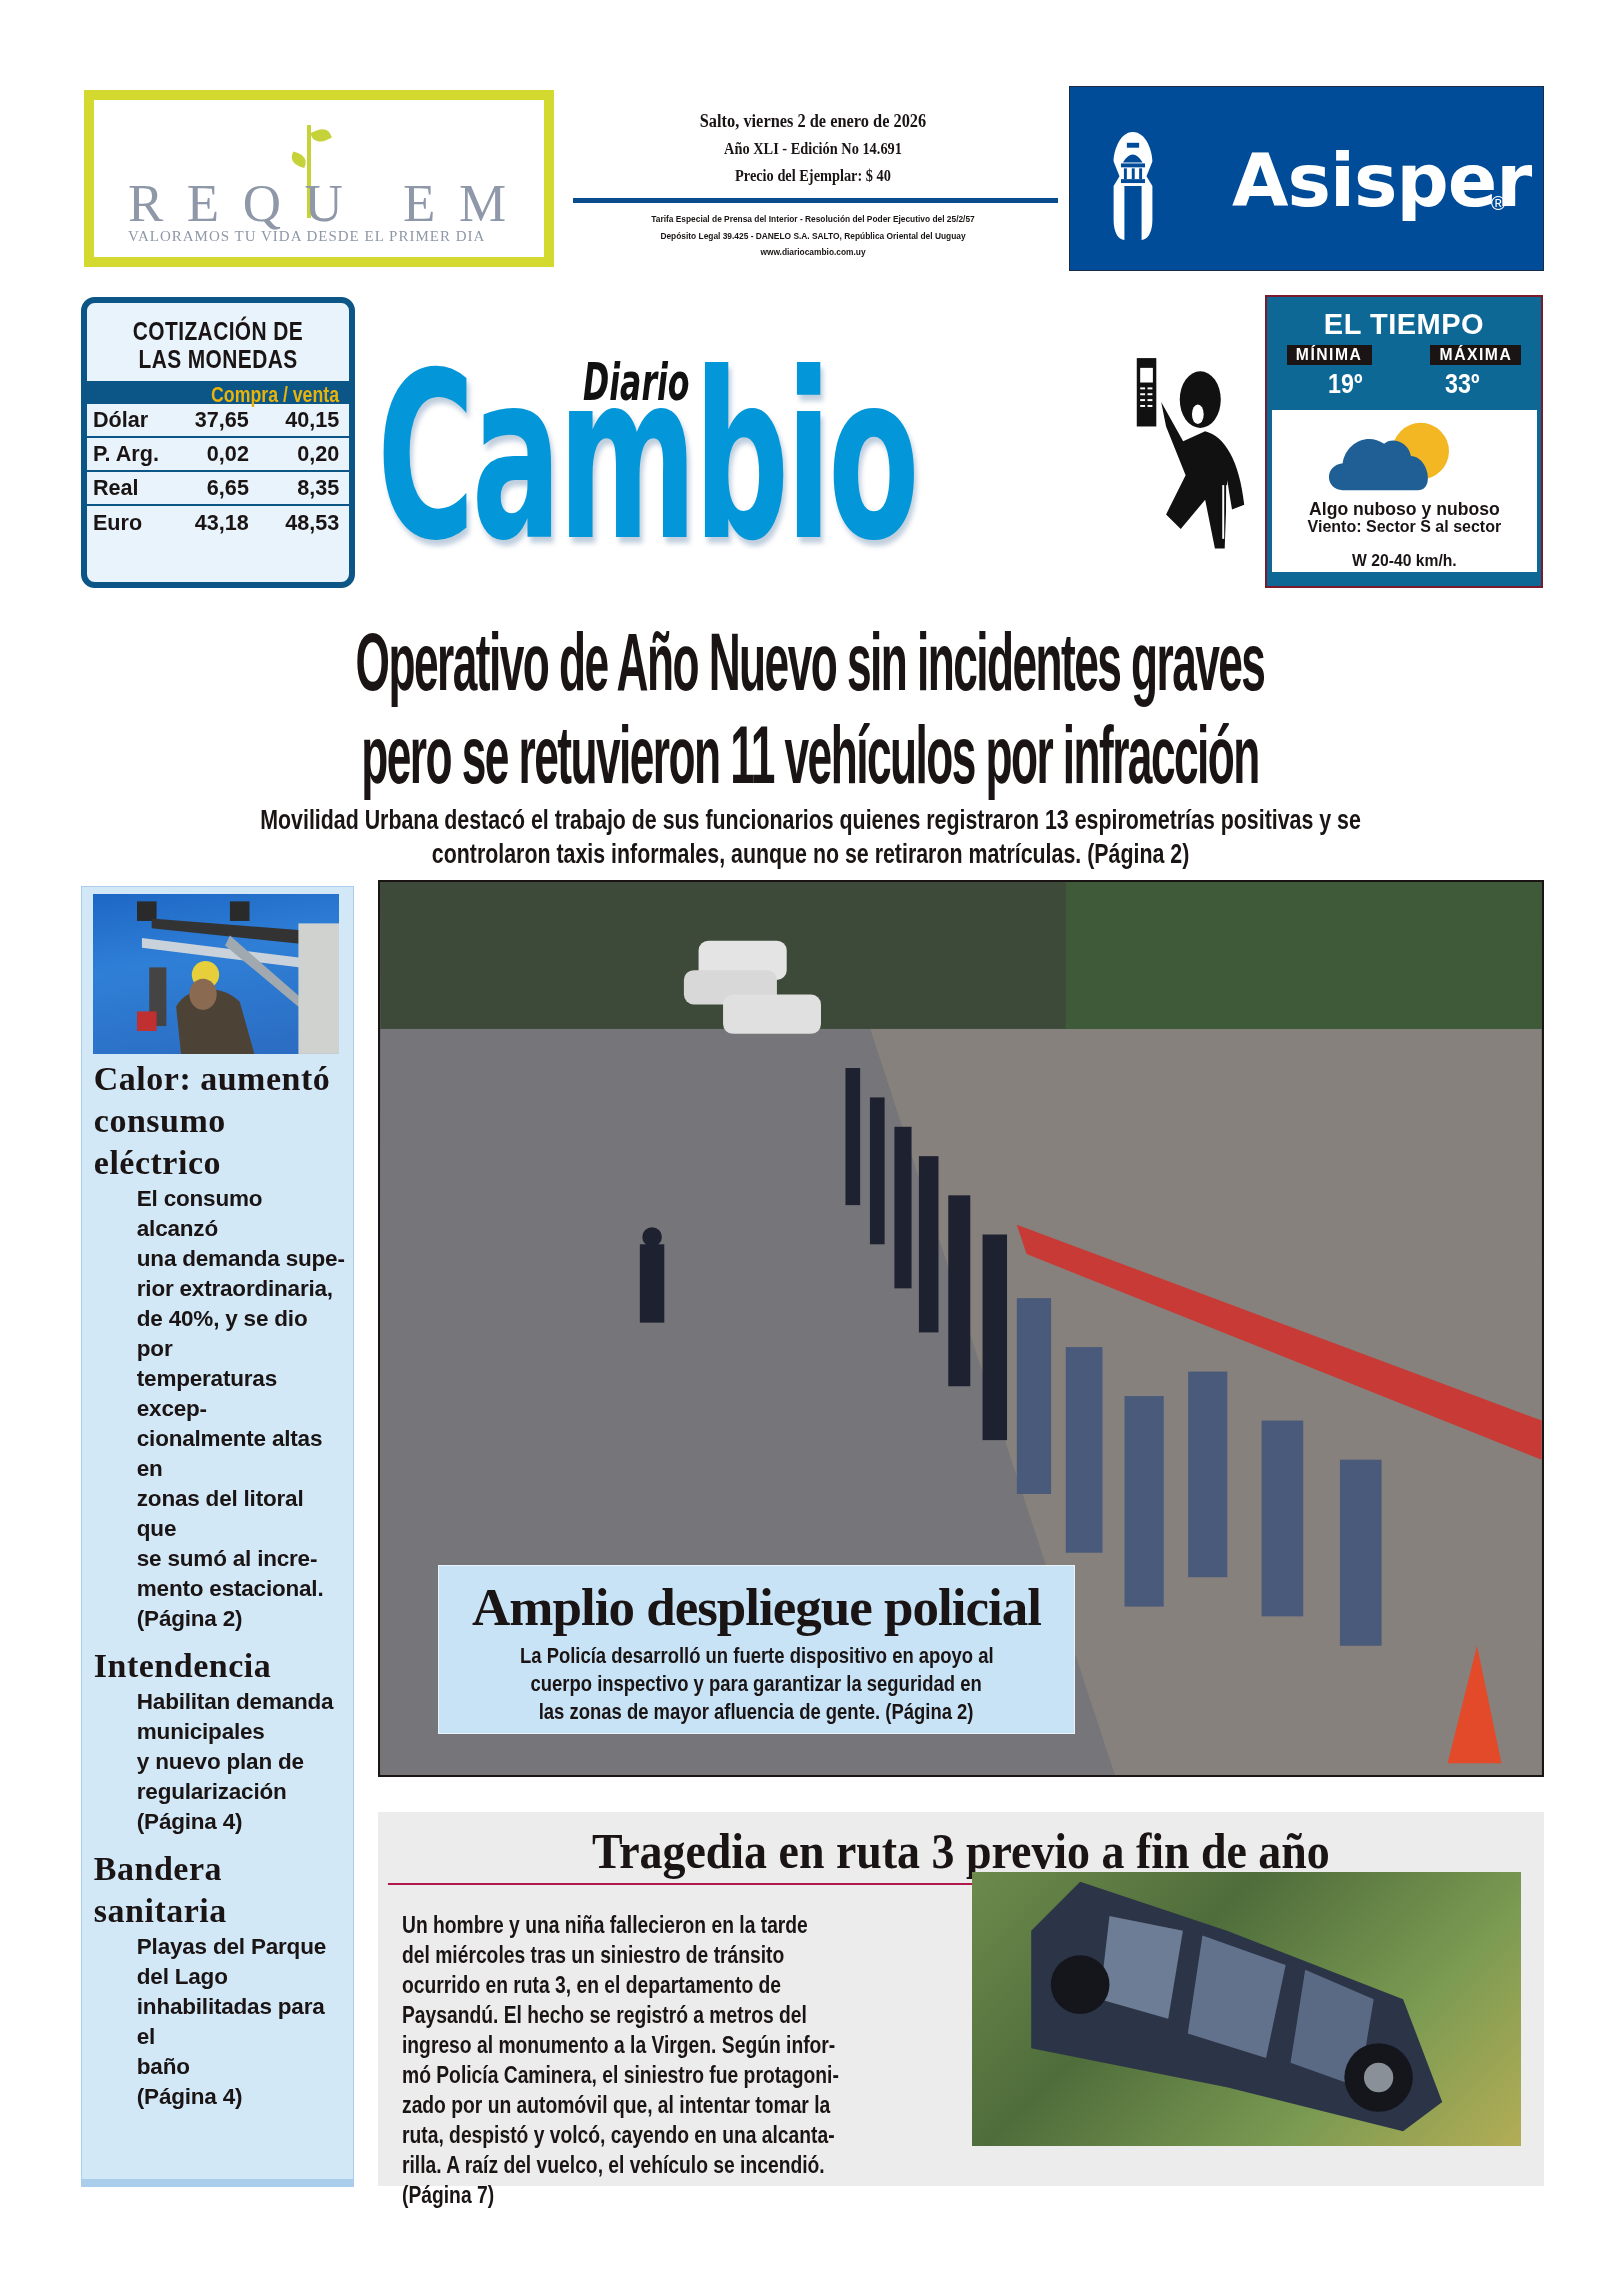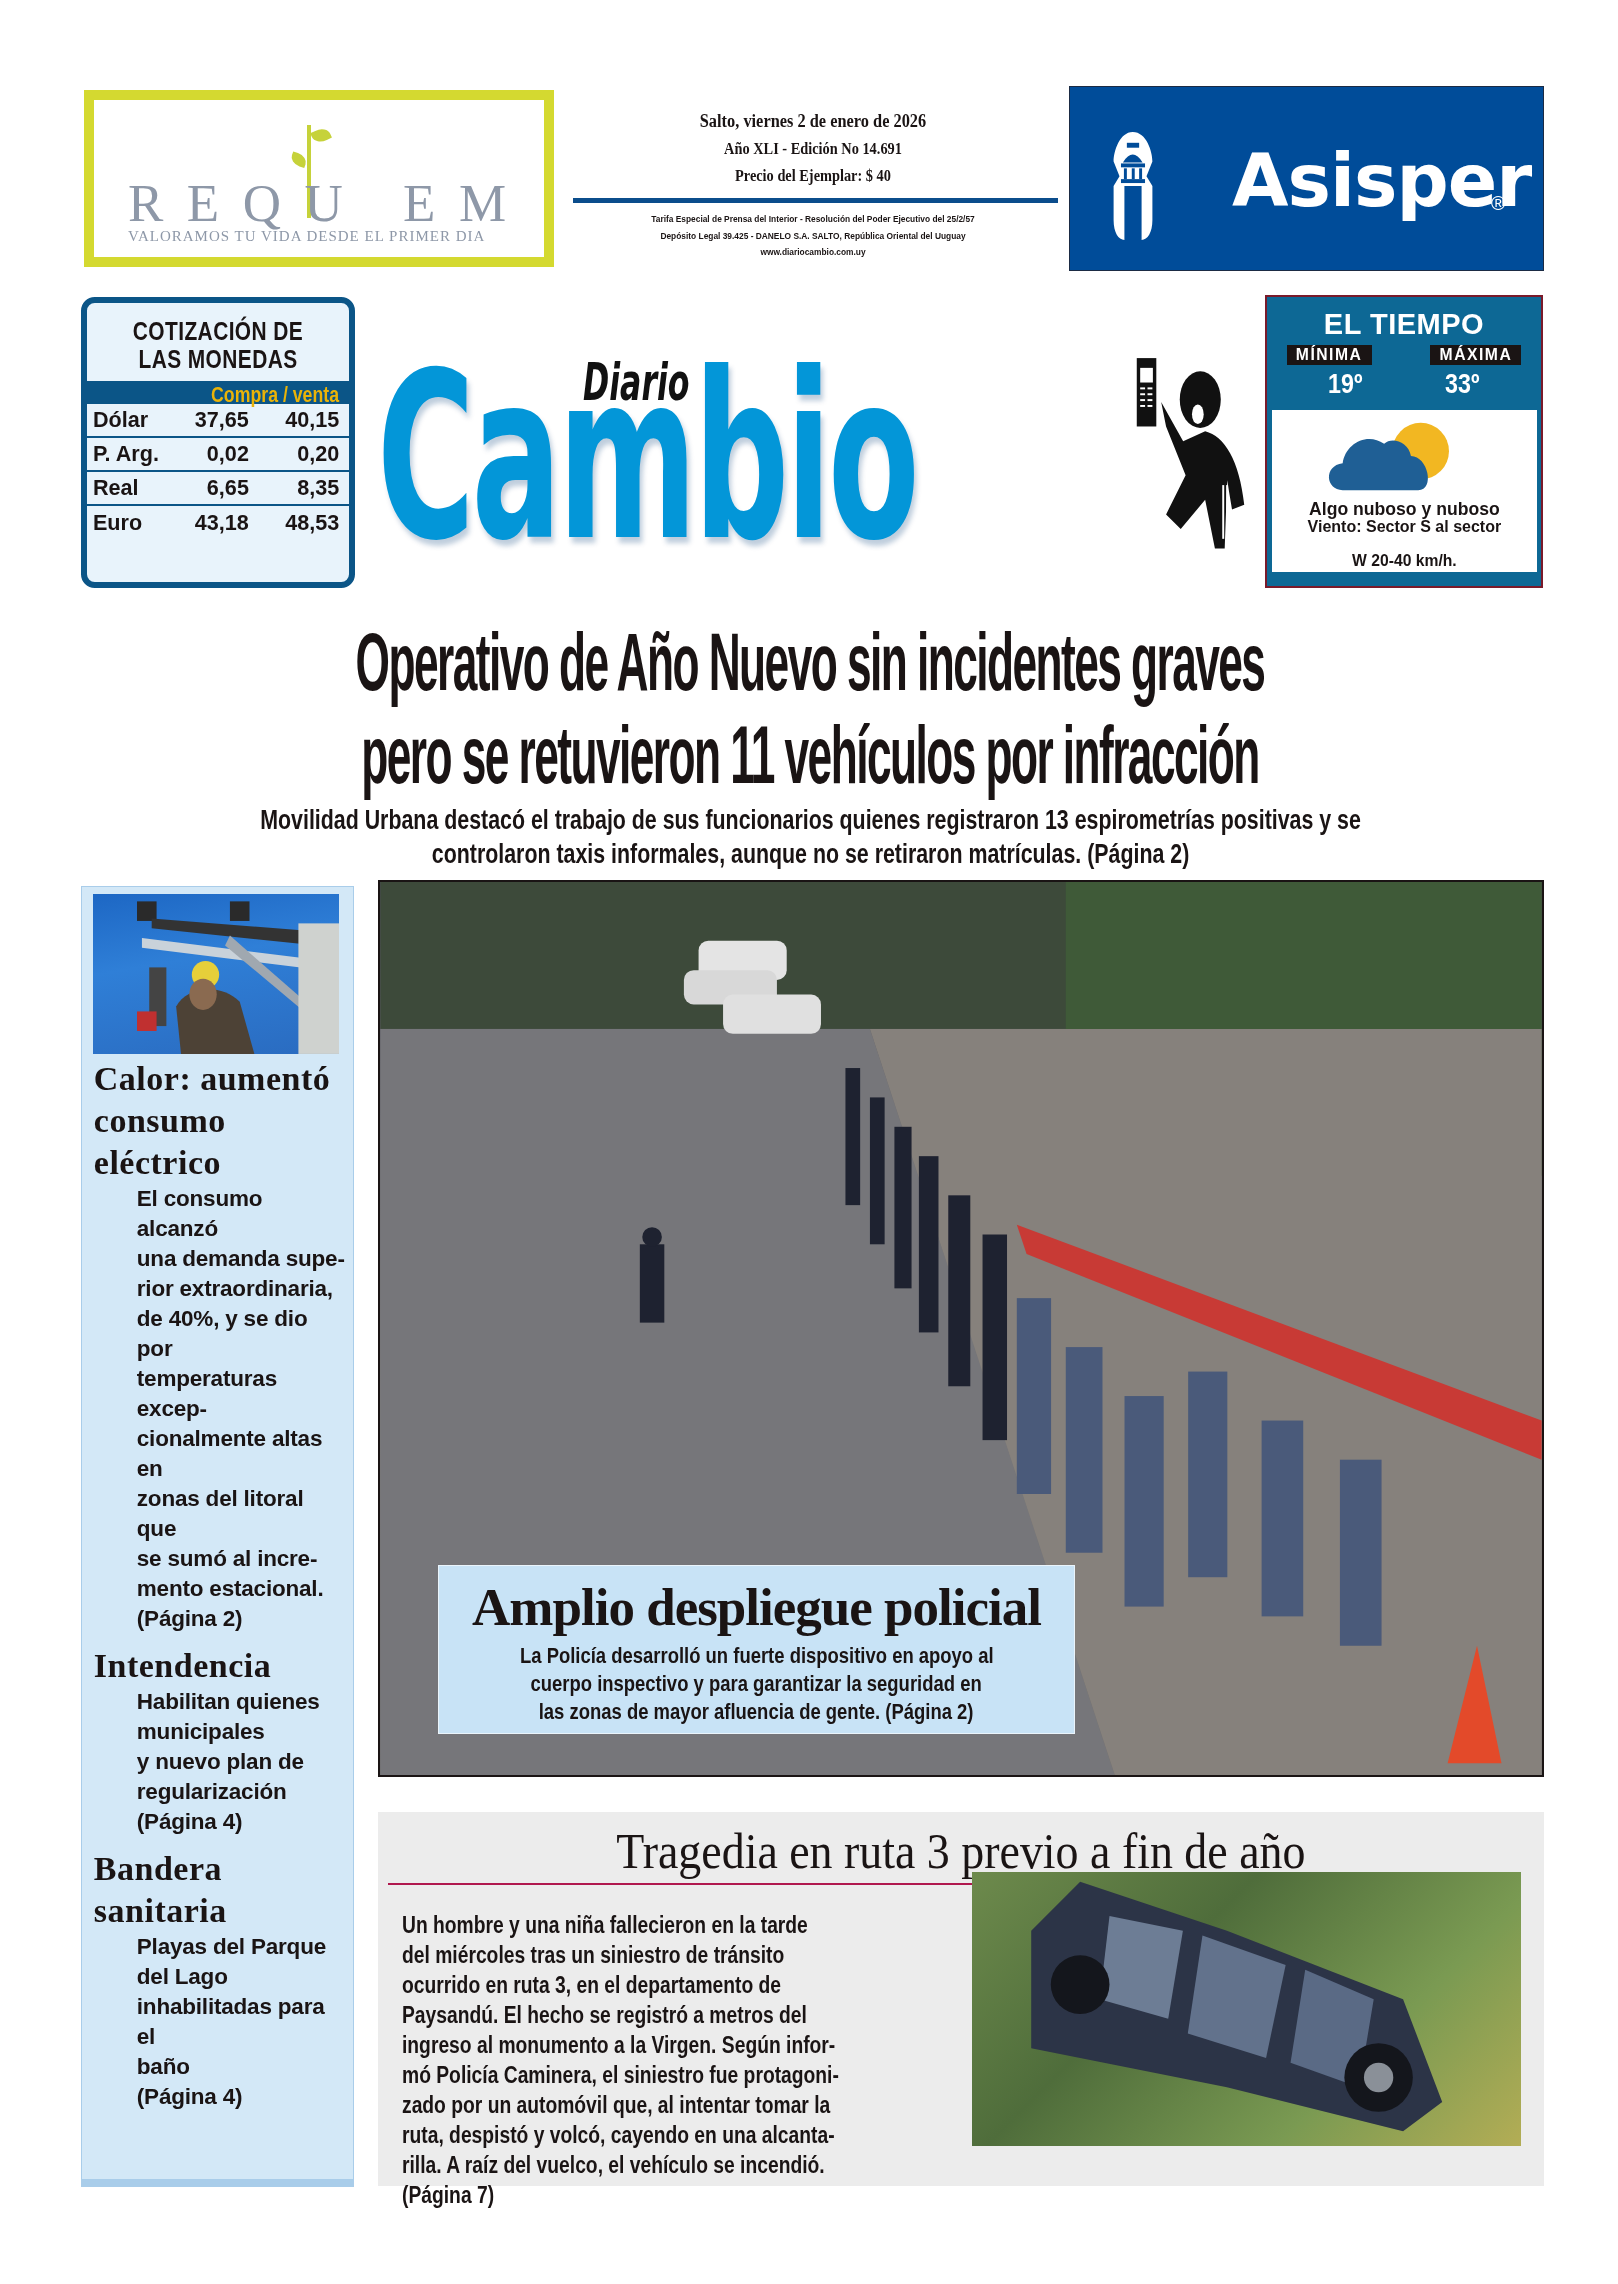--- a/index.html
+++ b/index.html
@@ -133,21 +133,21 @@
   }
   #caption-box .ct { font-family: "Liberation Serif", serif; font-weight: bold; font-size: 53px; line-height: 64px; margin-top: 8.8px; letter-spacing: -1px; }
   #caption-box .cb { font-weight: bold; font-size: 22.5px; line-height: 28px; margin-top: 2.9px; }
   #caption-box .cb div { display: inline-block; transform: scaleX(0.82); white-space: nowrap; }
 
   
   #tragedy {
     left: 378px; top: 1812px; width: 1166px; height: 374px; background: #ececec;
   }
   #tragedy .tt { position: absolute; left: 0; width: 100%; top: 11.8px; text-align: center;
-    font-family: "Liberation Serif", serif; font-weight: normal; font-size: 51px; line-height: 54px; }
+    font-family: "Liberation Serif", serif; font-weight: bold; font-size: 51px; line-height: 54px; }
   #tragedy .tt span { display: inline-block; transform: scaleX(0.9); }
   #tragedy .rule { position: absolute; left: 9.8px; top: 47px; width: 1122px; height: 2.4px; background: #b0184e; margin-top: 23.5px; }
   #tragedy .body { position: absolute; left: 23.5px; top: 98px; width: 563px; font-weight: bold; font-size: 23.5px; line-height: 30px; }
   #tragedy .body div { white-space: nowrap; transform: scaleX(0.82); transform-origin: left; }
   #tragedy .photo { position: absolute; left: 594px; top: 60px; width: 549px; height: 274px; overflow: hidden;
     background: linear-gradient(135deg, #6d8a4c 0%, #4f6d3b 35%, #7a9a52 70%, #b3ad55 100%); }
 </style>
 </head>
 <body>
 
@@ -294,21 +294,21 @@
       <div class="sb-b">temperaturas excep-</div>
       <div class="sb-b">cionalmente altas en</div>
       <div class="sb-b">zonas del litoral que</div>
       <div class="sb-b">se sumó al incre-</div>
       <div class="sb-b">mento estacional.</div>
       <div class="sb-b">(Página 2)</div>
     </div>
     <div class="sb-gap"></div>
     <div>
       <div class="sb-h">Intendencia</div>
-      <div class="sb-b">Habilitan quienes</div>
+      <div class="sb-b">Habilitan demanda</div>
       <div class="sb-b">municipales</div>
       <div class="sb-b">y nuevo plan de</div>
       <div class="sb-b">regularización</div>
       <div class="sb-b">(Página 4)</div>
     </div>
     <div class="sb-gap"></div>
     <div>
       <div class="sb-h">Bandera</div>
       <div class="sb-h">sanitaria</div>
       <div class="sb-b">Playas del Parque</div>

